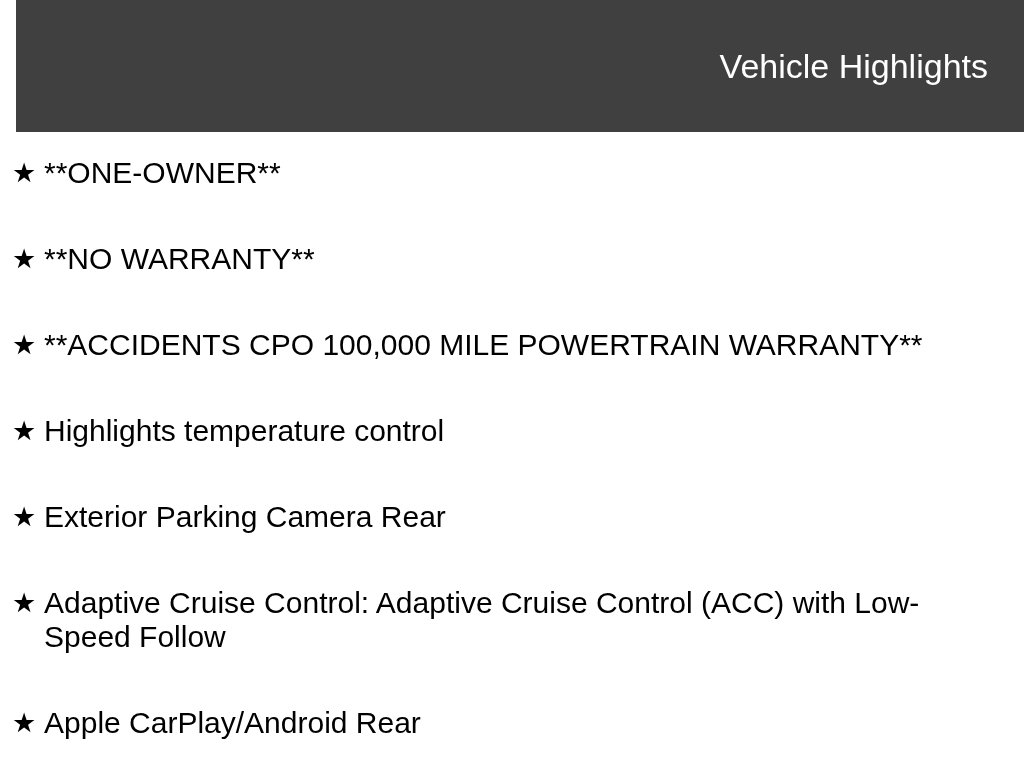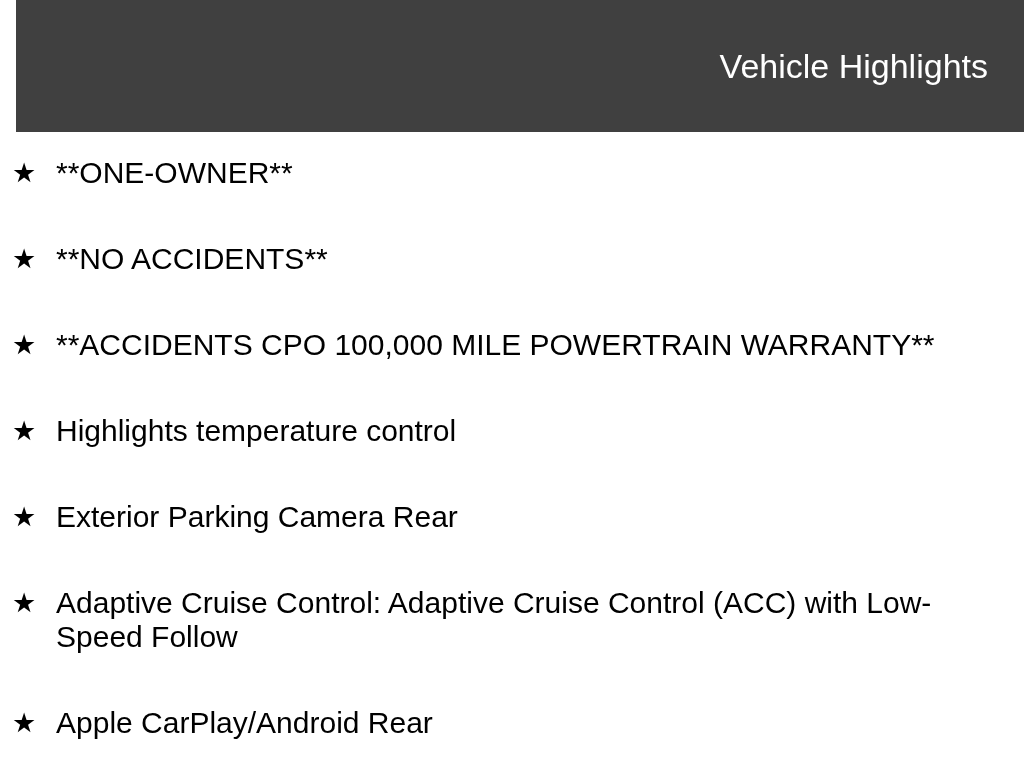--- a/index.html
+++ b/index.html
@@ -47,40 +47,39 @@
     line-height: 34px;
   }
   .star {
     flex: 0 0 32px;
     font-size: 27px;
     line-height: 34px;
     color: #000000;
   }
   .item-label {
     flex: 1 1 auto;
-    margin-left: 12px;
   }
 </style>
 </head>
 <body>
 
 <div class="page">
 
   <div class="header-bar">
     <div class="header-title">Vehicle Highlights</div>
   </div>
 
   <ul class="highlights-list">
     <li class="highlight-item">
       <span class="star">★</span>
       <span class="item-label">**ONE-OWNER**</span>
     </li>
     <li class="highlight-item">
       <span class="star">★</span>
-      <span class="item-label">**NO ACCIDENTS**</span>
+      <span class="item-label">**NO WARRANTY**</span>
     </li>
     <li class="highlight-item">
       <span class="star">★</span>
       <span class="item-label">**ACCIDENTS CPO 100,000 MILE POWERTRAIN WARRANTY**</span>
     </li>
     <li class="highlight-item">
       <span class="star">★</span>
       <span class="item-label">Highlights temperature control</span>
     </li>
     <li class="highlight-item">

